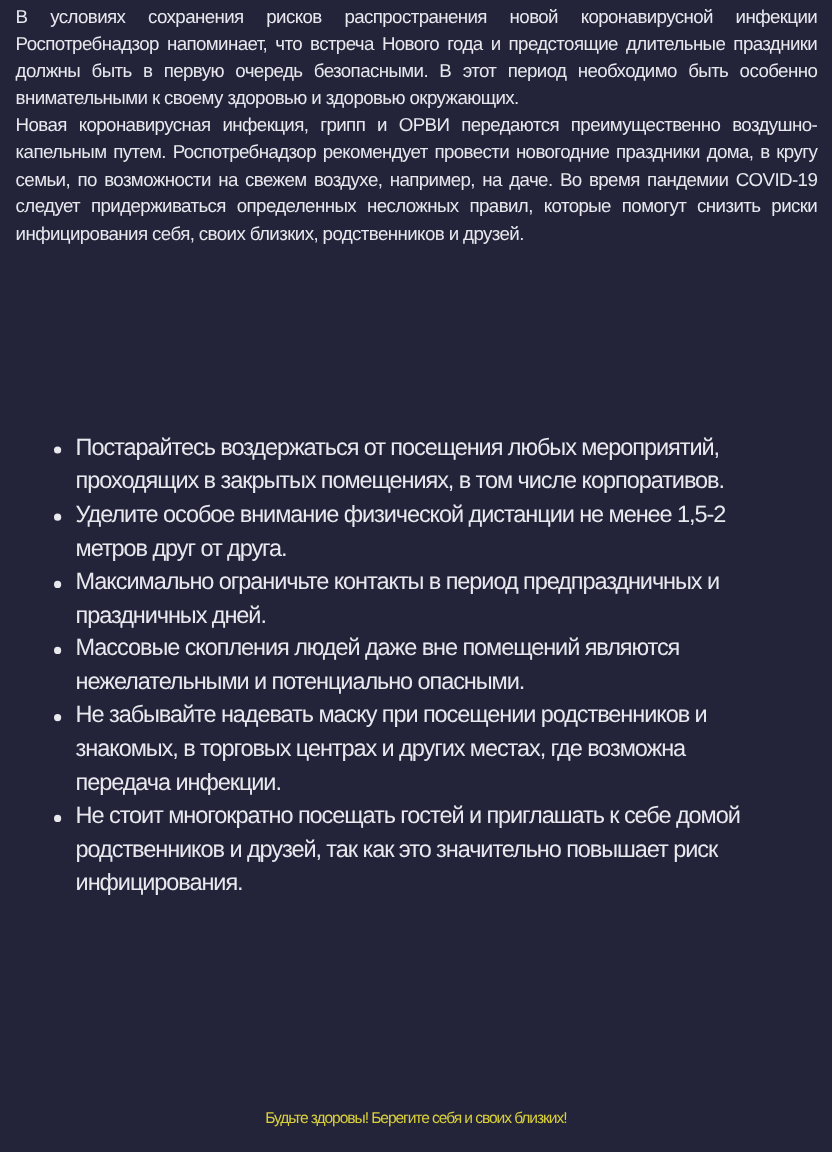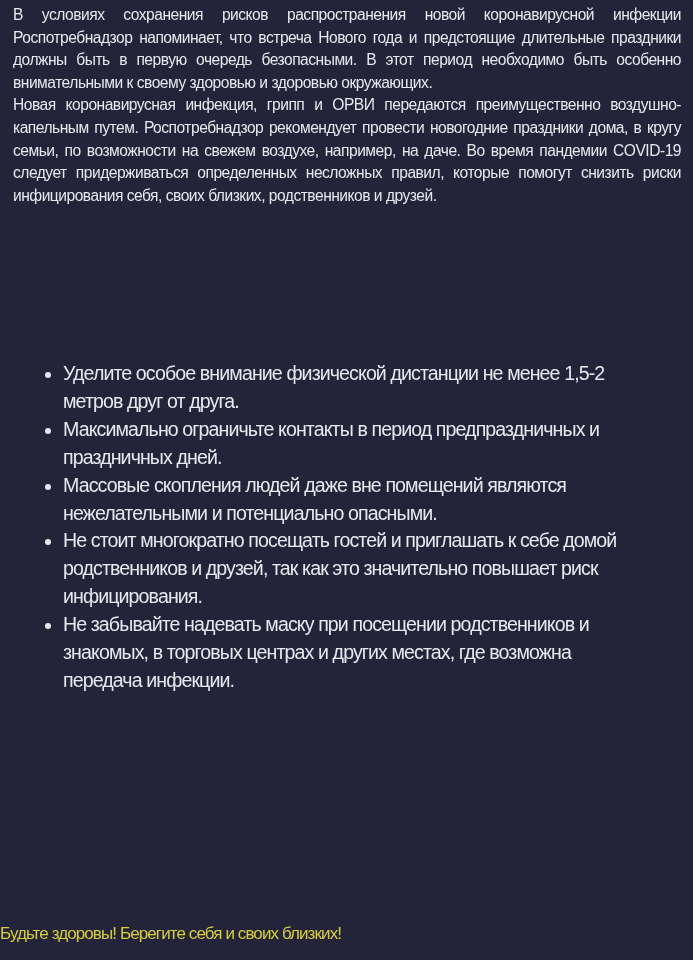--- a/index.html
+++ b/index.html
@@ -22,35 +22,36 @@
       list-style: none; margin: 0; padding: 0;
       font-size: 19.6px; line-height: 27.9px; letter-spacing: -0.9px;
     }
     .rules li { position: relative; padding-left: 21px; }
     .rules li .dot {
       position: absolute; left: 3px; top: 12px; width: 6px; height: 6px;
       border-radius: 50%; background: #e8e8ee;
     }
     .footer {
       position: absolute; left: 0; top: 924px; width: 693px;
-      text-align: left; font-size: 17px; letter-spacing: -0.9px;
+      text-align: center; font-size: 13px; letter-spacing: -0.9px;
       color: #d8cf3a;
     }
   </style>
 </head>
 <body>
 
 <div class="page">
   <div class="intro">
     <p>В условиях сохранения рисков распространения новой коронавирусной инфекции Роспотребнадзор напоминает, что встреча Нового года и предстоящие длительные праздники должны быть в первую очередь безопасными. В этот период необходимо быть особенно внимательными к своему здоровью и здоровью окружающих.</p>
     <p>Новая коронавирусная инфекция, грипп и ОРВИ передаются преимущественно воздушно-капельным путем. Роспотребнадзор рекомендует провести новогодние праздники дома, в кругу семьи, по возможности на свежем воздухе, например, на даче. Во время пандемии COVID-19 следует придерживаться определенных несложных правил, которые помогут снизить риски инфицирования себя, своих близких, родственников и друзей.</p>
   </div>
 
   <ul class="rules">
+    <li><span class="dot"></span><span>Постарайтесь воздержаться от посещения любых мероприятий, проходящих в закрытых помещениях, в том числе корпоративов.</span></li>
     <li><span class="dot"></span><span>Уделите особое внимание физической дистанции не менее 1,5-2 метров друг от друга.</span></li>
     <li><span class="dot"></span><span>Максимально ограничьте контакты в период предпраздничных и праздничных дней.</span></li>
     <li><span class="dot"></span><span>Массовые скопления людей даже вне помещений являются нежелательными и потенциально опасными.</span></li>
+    <li><span class="dot"></span><span>Не забывайте надевать маску при посещении родственников и знакомых, в торговых центрах и других местах, где возможна передача инфекции.</span></li>
     <li><span class="dot"></span><span>Не стоит многократно посещать гостей и приглашать к себе домой родственников и друзей, так как это значительно повышает риск инфицирования.</span></li>
-    <li><span class="dot"></span><span>Не забывайте надевать маску при посещении родственников и знакомых, в торговых центрах и других местах, где возможна передача инфекции.</span></li>
   </ul>
 
   <div class="footer">Будьте здоровы! Берегите себя и своих близких!</div>
 </div>
 
 </body></html>

